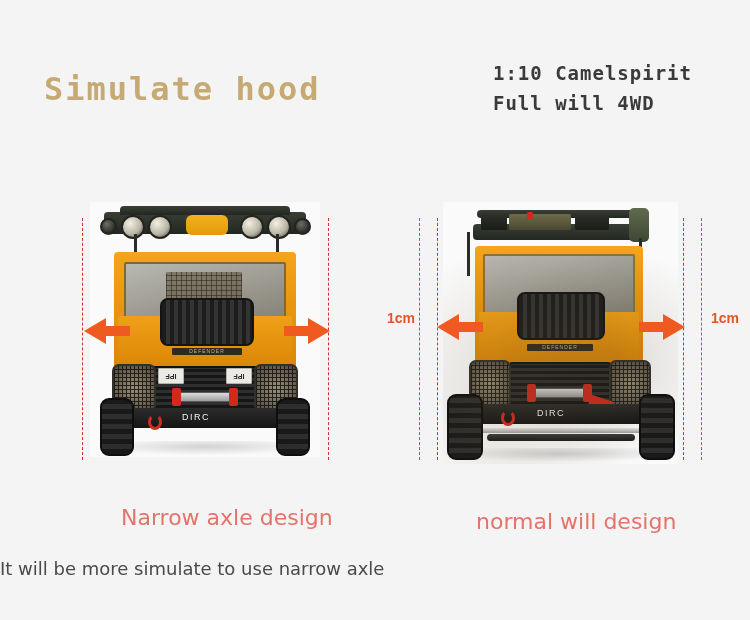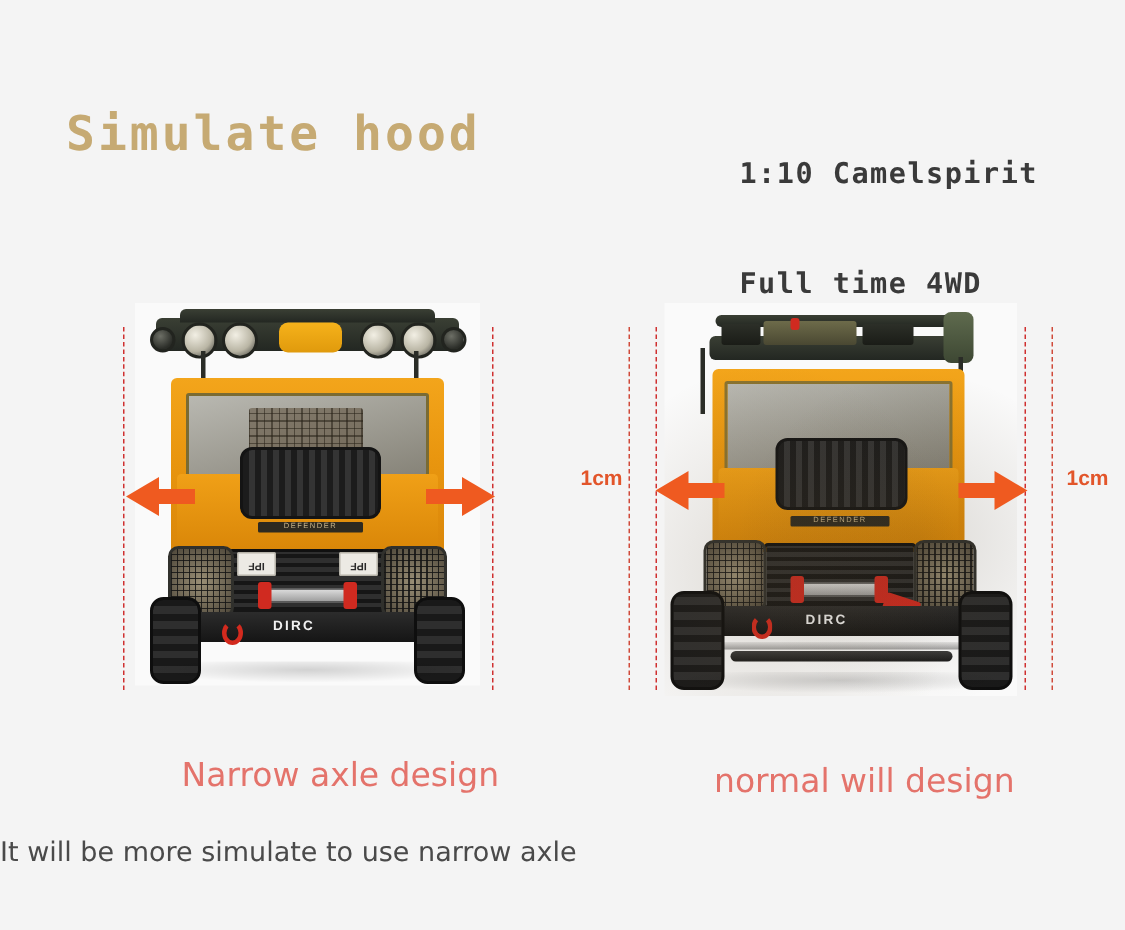--- a/index.html
+++ b/index.html
@@ -35,21 +35,20 @@
     text-align: left;
   }
   .spec-line {
     font-family: "DejaVu Sans Mono", monospace;
     font-size: 19px;
     font-weight: 700;
     letter-spacing: 1px;
     color: #3a3a3a;
     line-height: 30px;
     white-space: nowrap;
-    margin-top: 43px;
   }
 
   
   .compare {
     position: absolute;
     left: 0;
     top: 190px;
     width: 750px;
     height: 290px;
   }
@@ -216,21 +215,21 @@
   .ipf-plate {
     position: absolute; background: #eceae4; border: 1px solid #b5b2a8;
     border-radius: 1px; font-size: 7px; font-weight: 700; color: #2a2a2a;
     text-align: center; line-height: 1.9; overflow: hidden;
   }
   .bumper {
     position: absolute; border-radius: 3px;
     background: linear-gradient(#2c2c2c, #151515);
   }
   .bumper-text {
-    position: absolute; font-size: 9px; font-weight: 700; color: #f0f0f0;
+    position: absolute; font-size: 9px; font-weight: 400; color: #f0f0f0;
     letter-spacing: 1.5px; white-space: nowrap;
   }
   .winch {
     position: absolute; border-radius: 2px;
     background: linear-gradient(#dcdcdc, #9d9d9d);
     border: 1px solid #5a5a5a;
   }
   .winch-red {
     position: absolute; border-radius: 2px; background: #d02a20;
   }
@@ -276,21 +275,21 @@
 </style>
 </head>
 <body>
 
 <div class="page">
 
   <div class="title">Simulate hood</div>
 
   <div class="spec-block">
     <div class="spec-line">1:10 Camelspirit</div>
-    <div class="spec-line">Full time 4WD</div>
+    <div class="spec-line">Full will 4WD</div>
   </div>
 
   <div class="compare">
 
     <div class="panel panel-left">
 
       <div class="guide" style="left:22px;"></div>
       <div class="guide" style="left:268px;"></div>
 
       <div class="photo photo-left">

